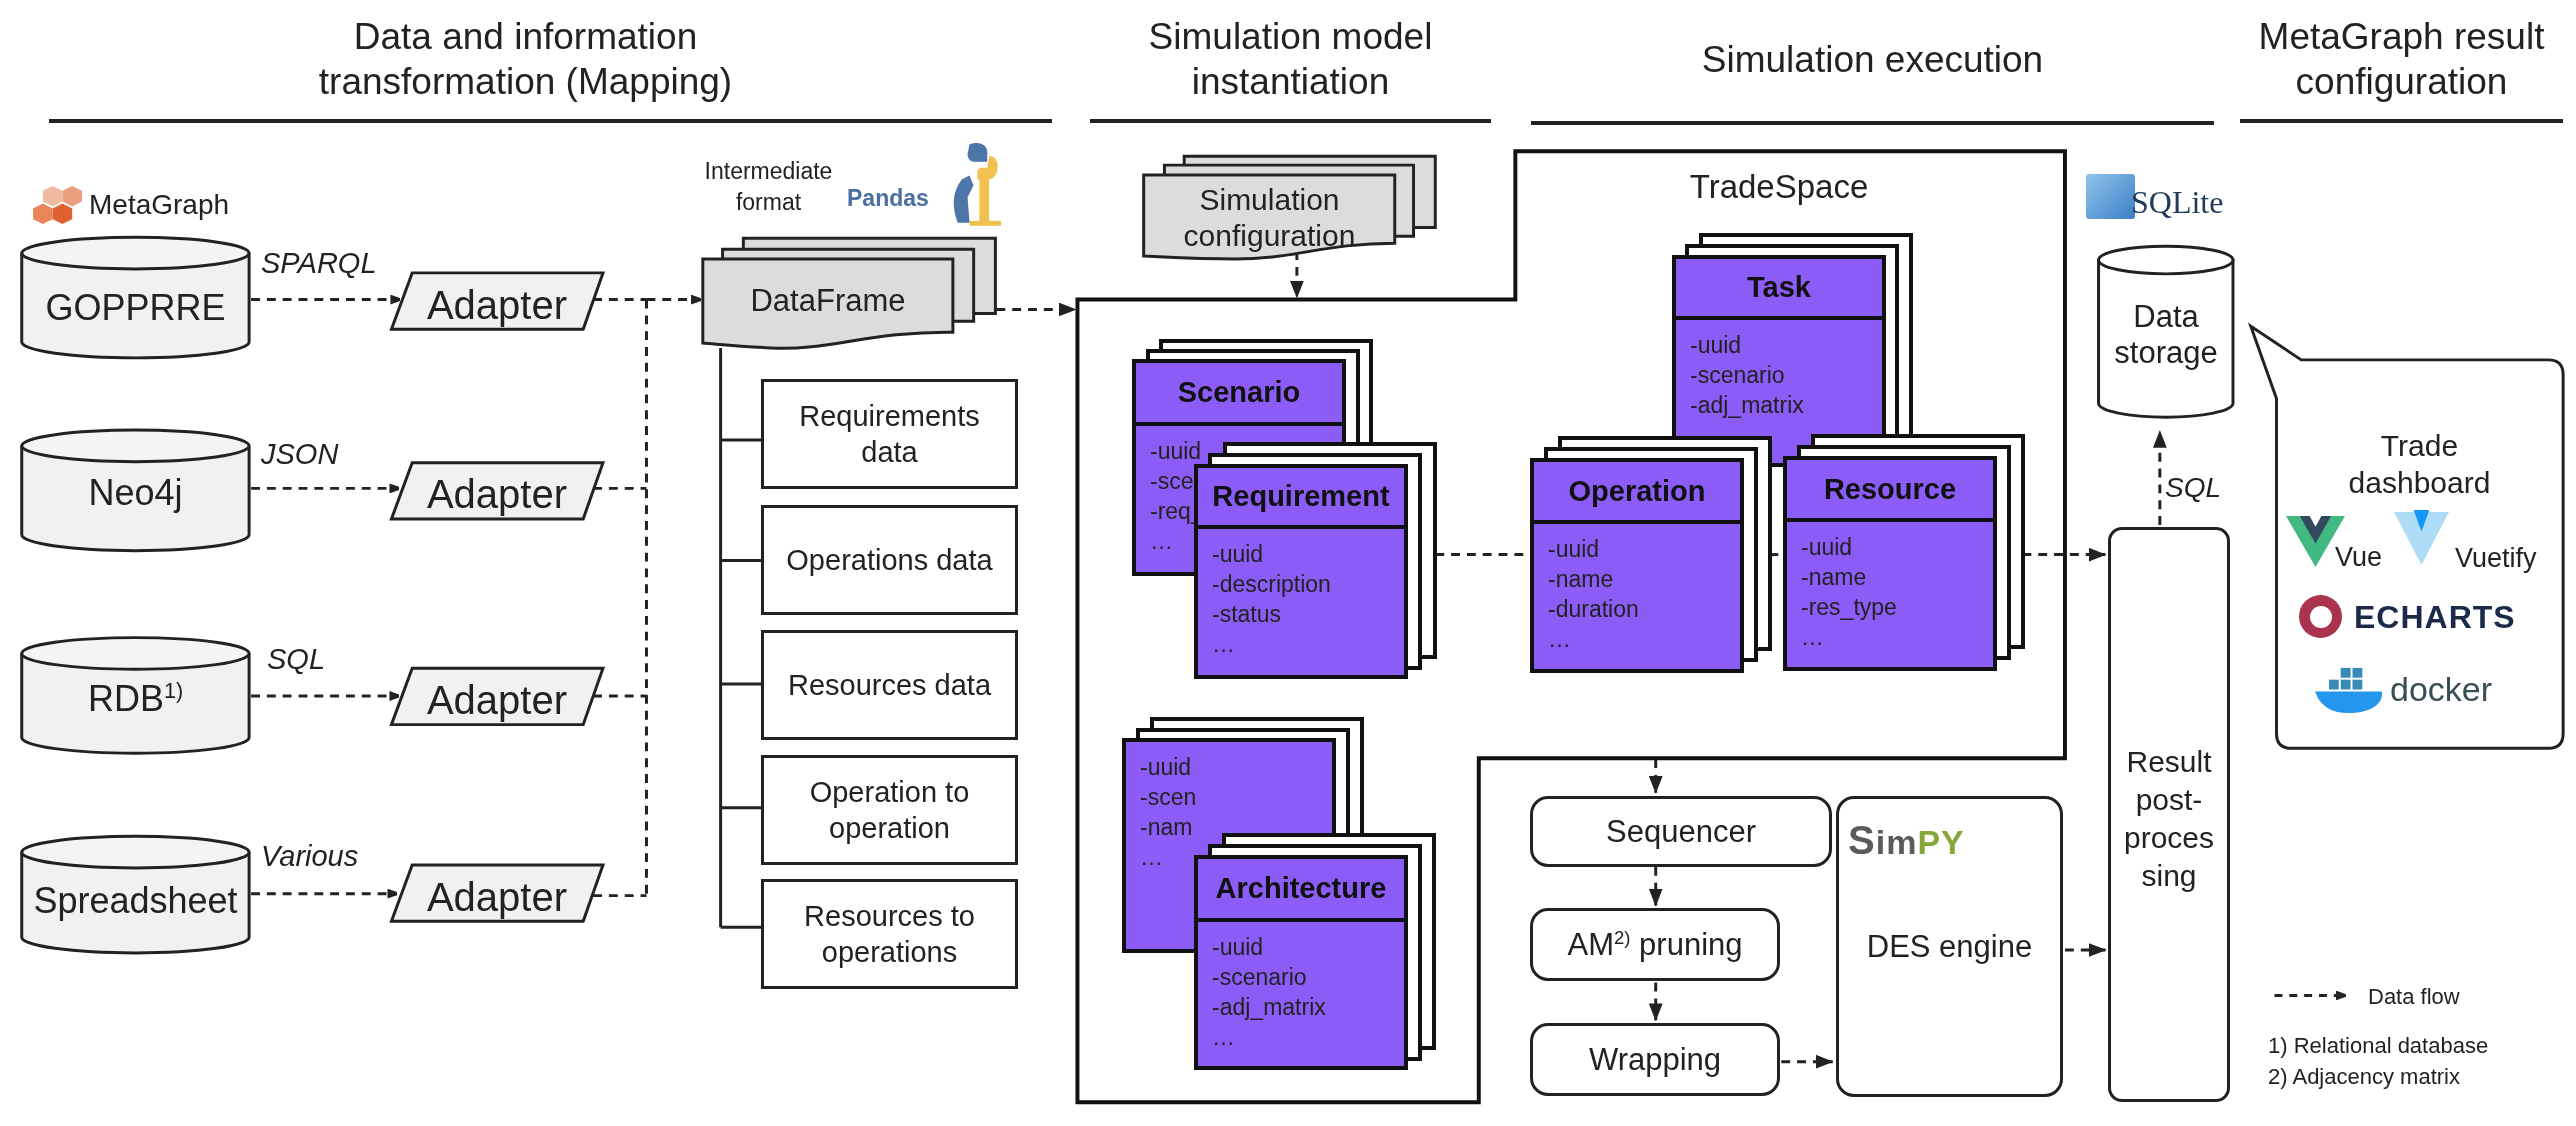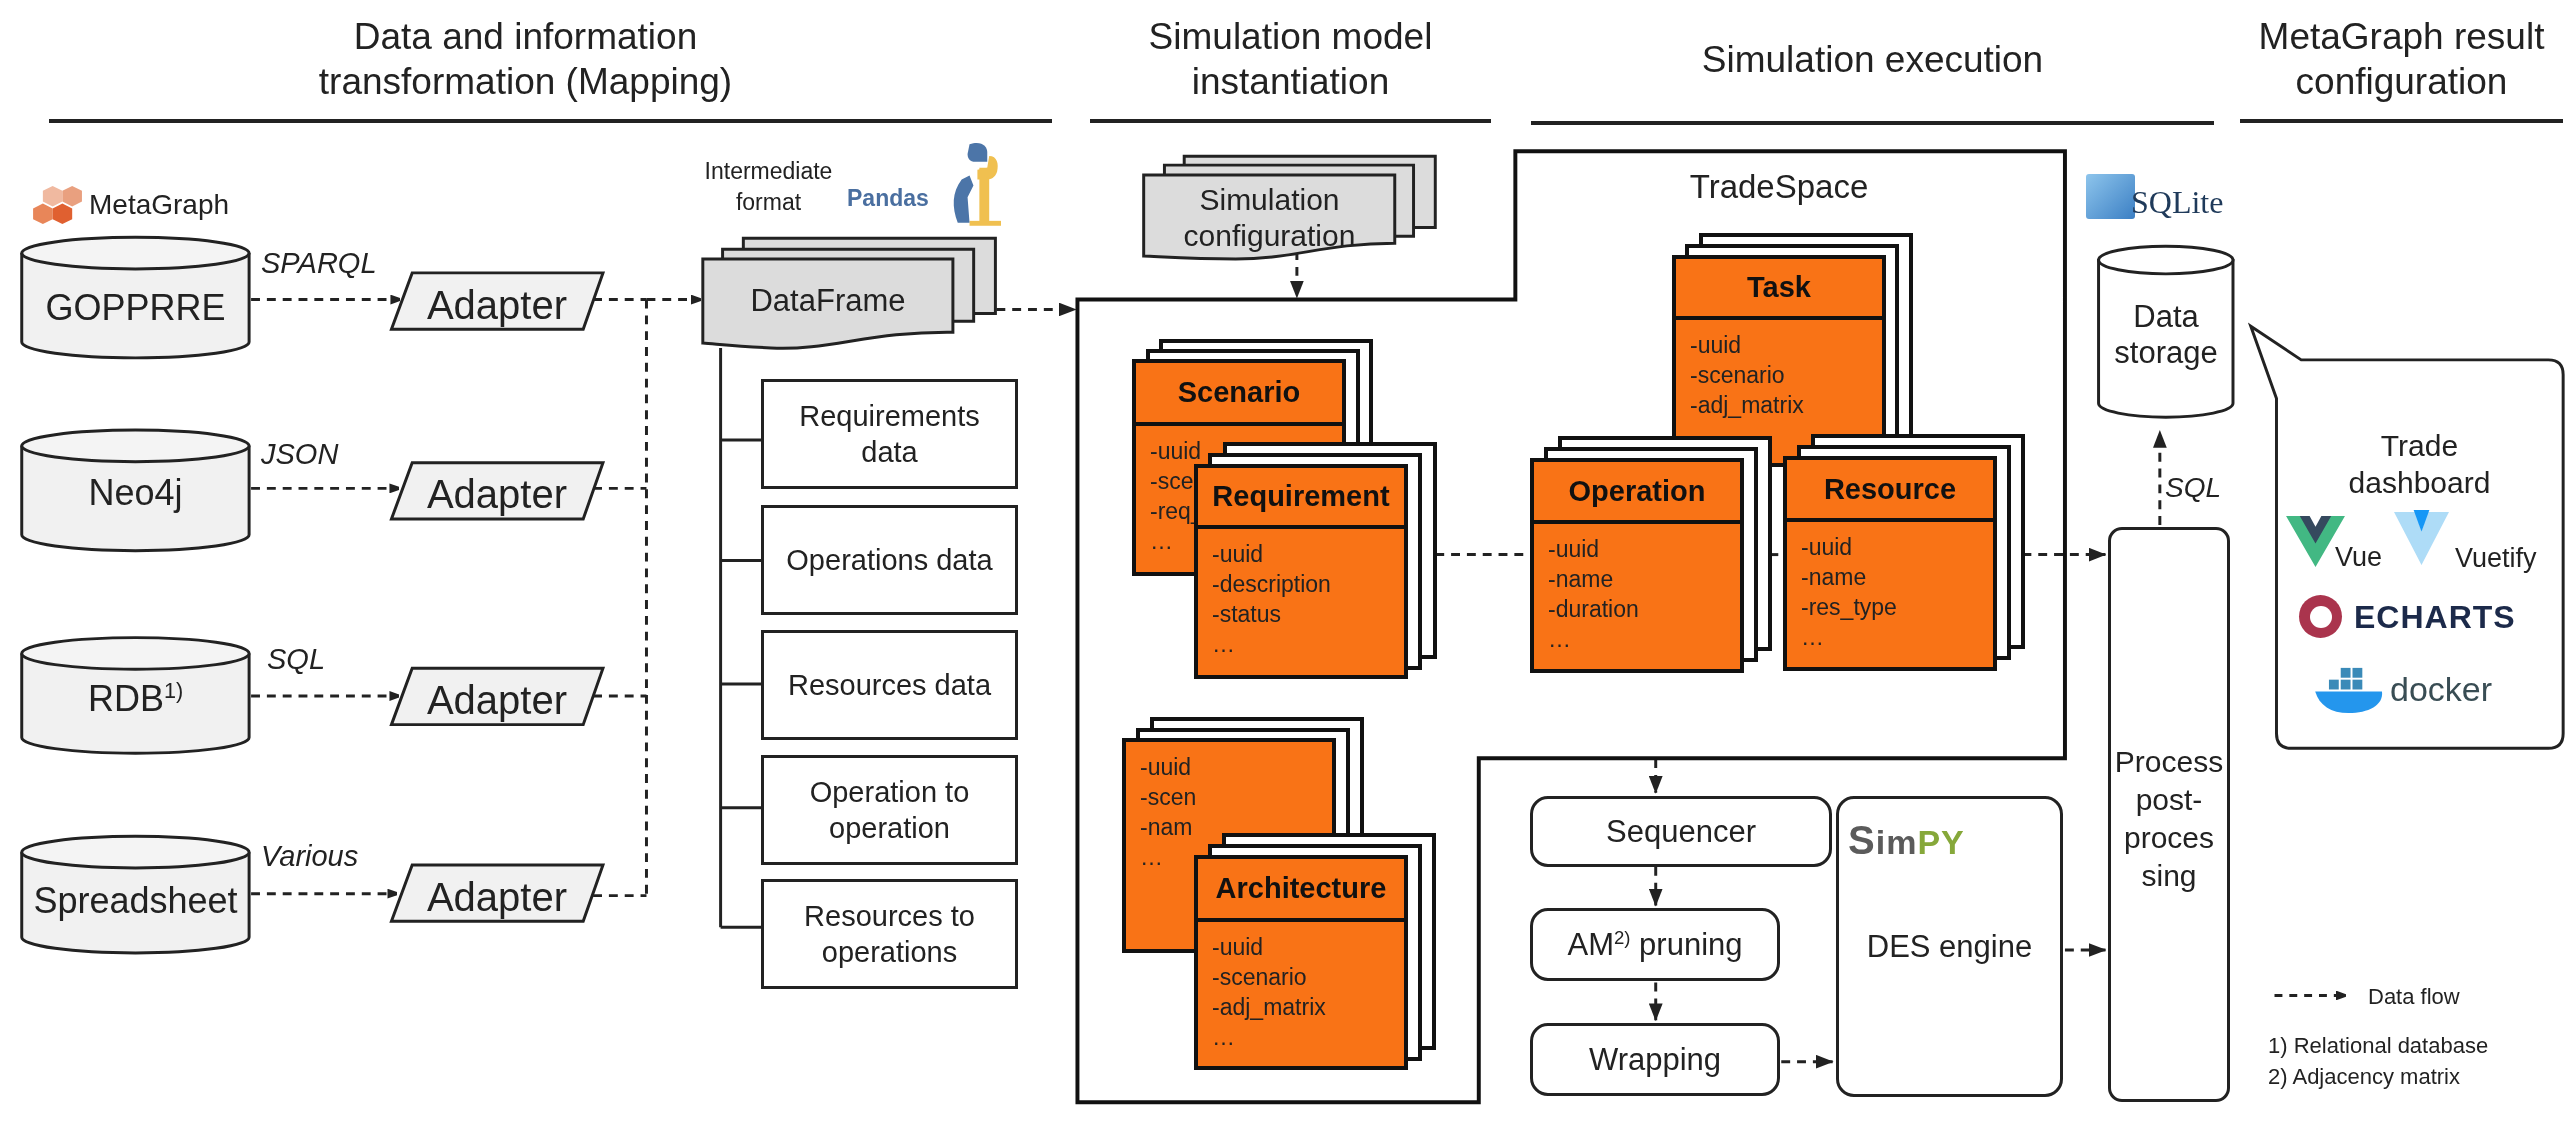--- a/index.html
+++ b/index.html
@@ -8,21 +8,21 @@
   .abs { position:absolute; }
   .title { position:absolute; text-align:center; font-size:37px; line-height:45px; color:#222; }
   .hline { position:absolute; height:4px; background:#222; }
   .cyl-label { position:absolute; text-align:center; font-size:36px; color:#222; }
   .proto { position:absolute; font-style:italic; font-size:29px; color:#222; }
   .adapter-label { position:absolute; text-align:center; font-size:40px; color:#222; }
   .box { position:absolute; border:3px solid #222; background:#fff; box-sizing:border-box;
          display:flex; align-items:center; justify-content:center; text-align:center;
          font-size:29px; line-height:36px; }
   .uml-back { position:absolute; border:4px solid #111; background:#fff; box-sizing:border-box; }
-  .uml { position:absolute; border:4px solid #111; background:#f97316; box-sizing:border-box; }
+  .uml { position:absolute; border:4px solid #111; background:#8b5cf6; box-sizing:border-box; }
   .uml-head { border-bottom:4px solid #111; font-weight:bold; font-size:29px;
               display:flex; align-items:center; justify-content:center; box-sizing:border-box; color:#111; }
   .uml-body { padding:10px 0 0 14px; font-size:23px; line-height:30px; color:#222; }
   .rbox { position:absolute; border:3px solid #222; border-radius:18px; background:#fff; box-sizing:border-box;
           display:flex; align-items:center; justify-content:center; text-align:center; font-size:31px; }
   sup { font-size:60%; vertical-align:super; line-height:0; }
   svg { position:absolute; left:0; top:0; }
   .legend { position:absolute; font-size:22px; color:#222; line-height:31px; }
 </style>
 </head>
@@ -315,21 +315,21 @@
 </div>
 <div class="rbox" style="left:1836px; top:796px; width:227px; height:301px;">
   <span>DES engine</span>
 </div>
 <div class="abs" style="left:1848px; top:818px; font-weight:bold; font-size:34px; letter-spacing:1px;">
   <span style="color:#5b5b5b; font-size:40px;">S</span><span style="color:#5b5b5b;">im</span><span style="color:#86a83a;">PY</span>
 </div>
 
 <div class="rbox" style="left:2108px; top:527px; width:122px; height:575px; align-items:flex-start; border-radius:14px; font-size:30px; line-height:38px; padding-top:213px;">
   <div>
-    <div>Process</div>
+    <div>Result</div>
     <div>post-</div>
     <div>proces</div>
     <div>sing</div>
   </div>
 </div>
 <div class="abs" style="left:2099px; top:299px; width:134px; text-align:center; font-size:31px; line-height:36px;">
   <div>Data</div>
   <div>storage</div>
 </div>
 <div class="abs" style="left:2165px; top:472px; font-style:italic; font-size:28px;">SQL</div>

